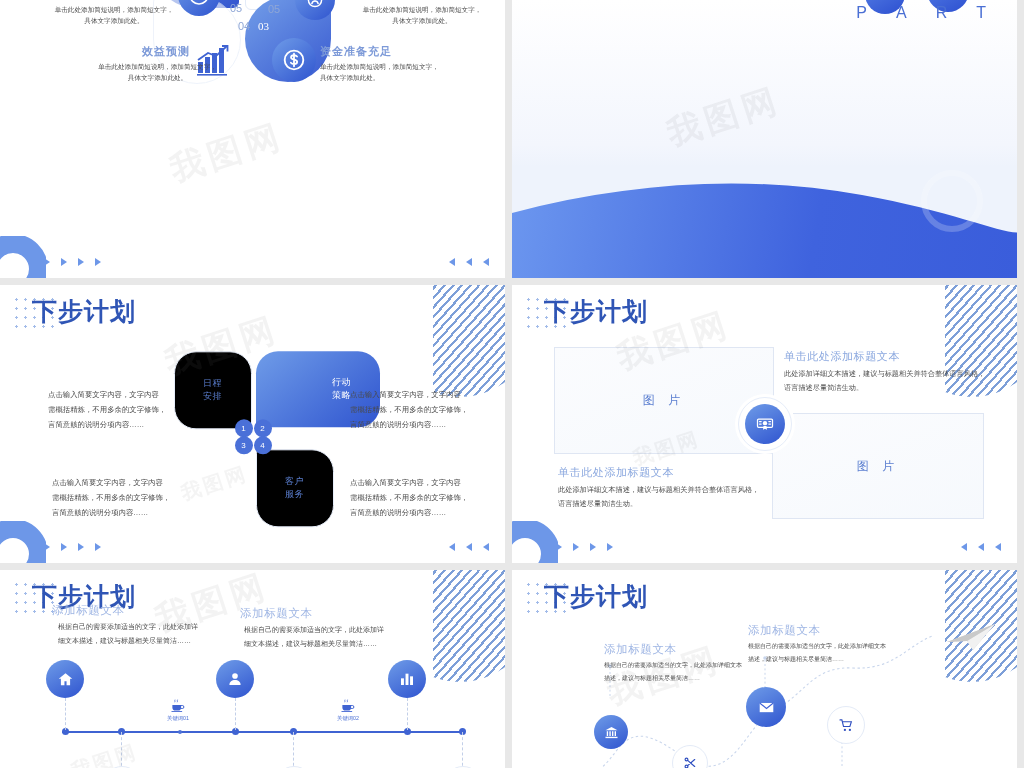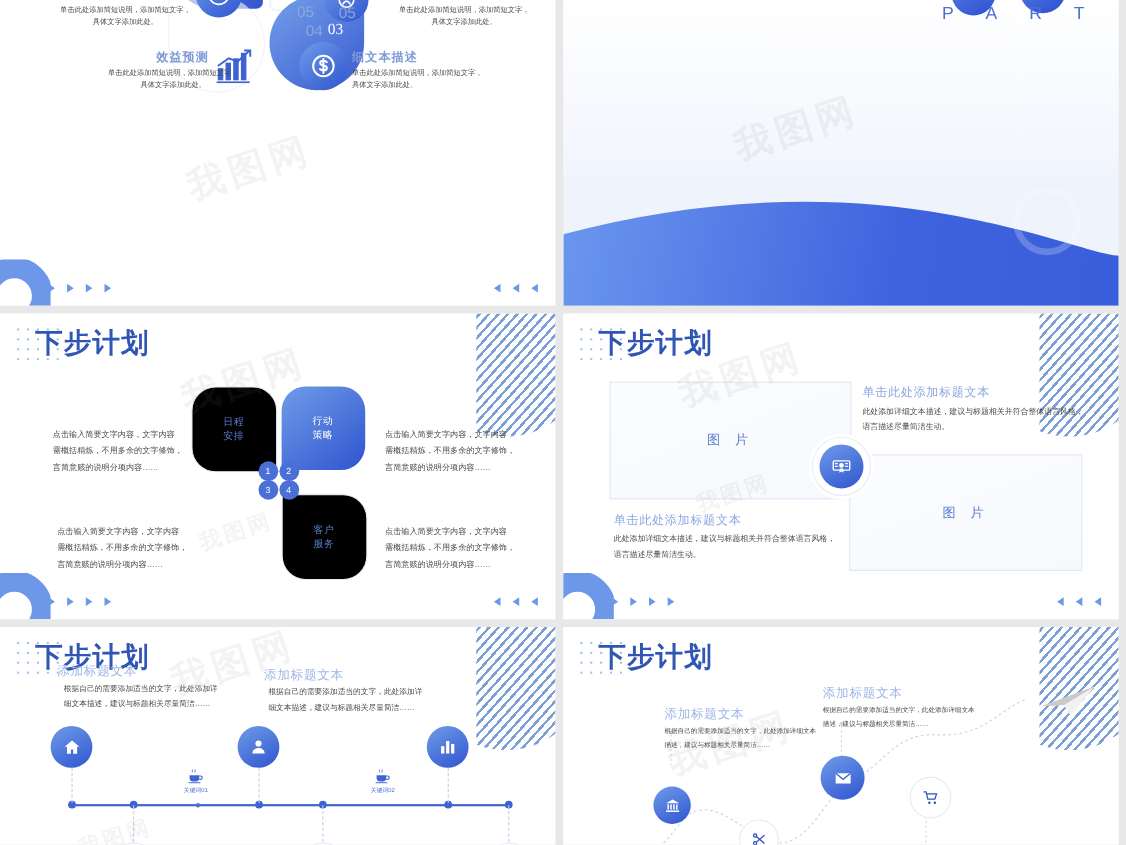--- a/index.html
+++ b/index.html
@@ -89,21 +89,21 @@
     font-weight:bold;letter-spacing:3px;pointer-events:none;white-space:nowrap;
     transform:rotate(-18deg);
   }
 
   
   .s1 .body{position:absolute;inset:0;}
   .s1 .petal-wrap{position:absolute;left:50%;top:-78px;transform:translateX(-50%);width:232px;height:190px;}
   .pet{position:absolute;width:86px;height:86px;}
   .pet.blue{background:linear-gradient(140deg,#6f9ce8,#3355cf);}
   .pet.white{background:#fff;border:1px solid #e3ebf8;}
-  .num-lab{position:absolute;font-size:14px;color:#8fa7d6;margin-left:40px;}
+  .num-lab{position:absolute;font-size:11px;color:#8fa7d6;}
   .s1 .cap{position:absolute;font-size:6.6px;color:#4a4a4a;line-height:1.65;text-align:center;white-space:pre-line;}
   .s1 .heading{position:absolute;font-size:11px;color:#7d9ad8;font-weight:bold;letter-spacing:1px;white-space:nowrap;}
   .s1 .circle-icon{
     position:absolute;border-radius:50%;
     background:linear-gradient(140deg,#6f9ce8,#2f54cf);
     display:flex;align-items:center;justify-content:center;color:#fff;
   }
 
   
   .s2{background:linear-gradient(180deg,#ffffff 0%,#f3f6fd 52%,#eef3fc 60%);}
@@ -128,21 +128,21 @@
   .s2 .wave-ring{
     position:absolute;right:34px;bottom:46px;width:50px;height:50px;
     border-radius:50%;border:6px solid rgba(255,255,255,.22);
   }
 
   
   .quad{position:absolute;left:50%;top:50%;transform:translate(-50%,-46%);width:158px;height:158px;}
   .qcell{position:absolute;width:76px;height:76px;display:flex;align-items:center;justify-content:center;
          font-size:9px;line-height:1.45;text-align:center;white-space:pre-line;letter-spacing:.5px;}
   .qcell.w{background:#000000;border:1px solid #e6edf9;color:#5b7fd0;}
-  .qcell.b{background:linear-gradient(140deg,#6f9ce8,#2f54cf);color:#fff;}
+  .qcell.b{background:linear-gradient(140deg,#6f9ce8,#2f54cf);color:#fff;padding-left:48px;}
   .qnum{position:absolute;width:18px;height:18px;border-radius:50%;display:flex;align-items:center;justify-content:center;
         font-size:8px;color:#fff;background:#4a70d8;}
   .sidetext{position:absolute;font-size:7.4px;color:#4a4a4a;line-height:2.05;white-space:pre-line;}
 
   
   .imgbox{position:absolute;border:1px solid #dfe6f3;display:flex;align-items:center;justify-content:center;
           font-size:12px;color:#5b7fd0;letter-spacing:5px;background:linear-gradient(160deg,#fbfcfe,#f6f9fd);}
   .s4 .hub{
     position:absolute;left:50%;top:50%;transform:translate(-50%,-50%);
     width:52px;height:52px;border-radius:50%;background:#fff;
@@ -228,21 +228,21 @@
 
       <div class="cap" style="left:34px;top:5px;width:160px;">单击此处添加简短说明，添加简短文字，
 具体文字添加此处。</div>
       <div class="cap" style="left:342px;top:5px;width:160px;">单击此处添加简短说明，添加简短文字，
 具体文字添加此处。</div>
 
       <div class="heading" style="left:142px;top:44px;">效益预测</div>
       <div class="cap" style="left:70px;top:62px;width:175px;">单击此处添加简短说明，添加简短文字，
 具体文字添加此处。</div>
 
-      <div class="heading" style="left:320px;top:44px;">细文本描述</div>
+      <div class="heading" style="left:320px;top:44px;">资金准备充足</div>
       <div class="cap" style="left:320px;top:62px;width:175px;text-align:left;">单击此处添加简短说明，添加简短文字，
 具体文字添加此处。</div>
     </div>
 
     <div class="watermark" style="left:45%;top:55%;">我图网</div>
     <div class="ring-bl"></div>
     <div class="nav-left">
       <i class="tri-r"></i>
       <i class="tri-r"></i>
       <i class="tri-r"></i>

